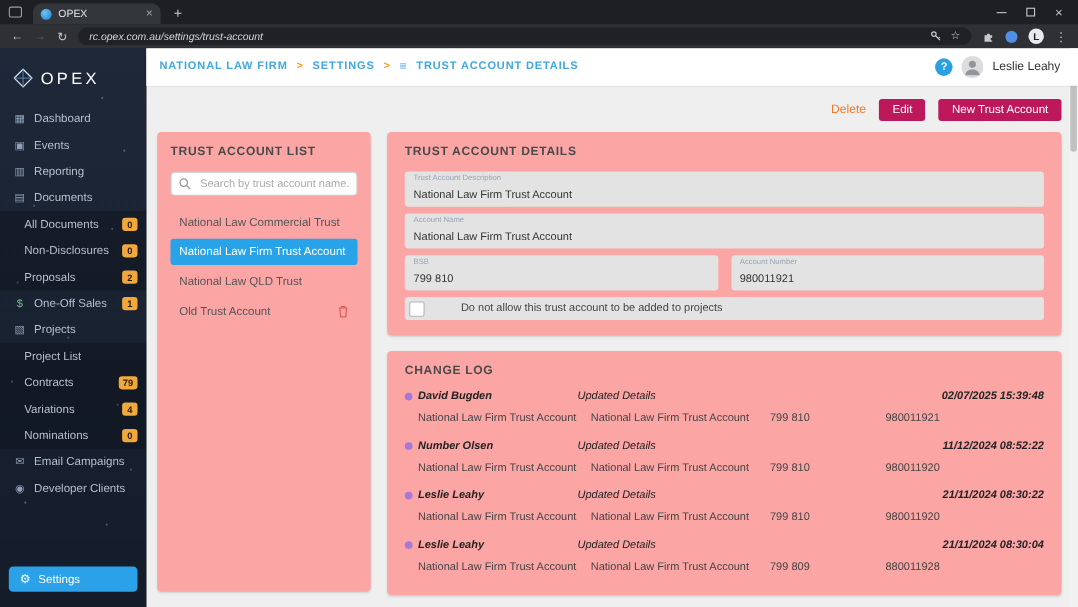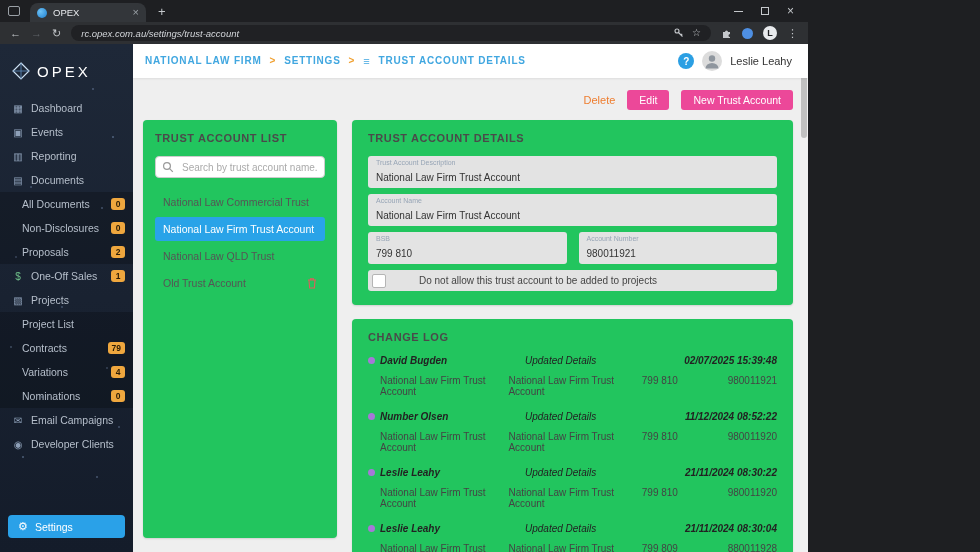--- a/index.html
+++ b/index.html
@@ -1,18 +1,18 @@
 <!DOCTYPE html>
 <html><head>
 <meta charset="utf-8">
 <style>
   * { box-sizing: border-box; margin: 0; padding: 0; }
   html,body { width:980px; height:552px; overflow:hidden; background:#1e1f22;
               font-family:"Liberation Sans", sans-serif; }
-  .screen { width:808px; height:552px; display:flex; flex-direction:column; position:relative; }
+  .screen { width:980px; height:552px; display:flex; flex-direction:column; position:relative; }
 
   
   .topbar { height:22px; background:#1e1f22; display:flex; align-items:center; padding:0 8px; flex:0 0 22px; }
   .win-icon { width:12px; height:10px; border:1px solid #9aa0a6; border-radius:2px; margin-right:10px; }
   .tab { height:19px; margin-top:3px; width:116px; background:#33363a; border-radius:8px 8px 0 0;
          display:flex; align-items:center; padding:0 7px; gap:6px; }
   .favicon { width:10px; height:10px; border-radius:50%; background:radial-gradient(circle at 35% 35%, #6ec2f5, #1d7fd1); flex:0 0 10px; }
   .tab-title { font-size:9.5px; color:#e8eaed; flex:1; white-space:nowrap; overflow:hidden; }
   .tab-close, .newtab { color:#9aa0a6; font-size:11px; line-height:11px; cursor:default; }
   .newtab { margin-left:12px; font-size:13px; color:#c5c8cc; }
@@ -75,25 +75,25 @@
   .crumb-sep { color:#f0a030; font-weight:bold; font-size:10px; }
   .crumb-menu { color:#41a7e0; font-size:11px; }
   .header-right { margin-left:auto; display:flex; align-items:center; gap:8px; }
   .help-circle { width:16px; height:16px; border-radius:50%; background:#2b9fe3; color:#fff; font-size:10px;
                  font-weight:bold; display:flex; align-items:center; justify-content:center; }
   .user-name { font-size:11px; color:#333; }
 
   .content { flex:1; padding:12px 15px 0 10px; min-height:0; }
   .action-row { display:flex; justify-content:flex-end; align-items:center; gap:12px; height:20px; margin-bottom:10px; }
   .delete-link { color:#ee7d2f; font-size:11px; }
-  .btn-blue { background:#ec4899; color:#fff; font-size:10.5px; padding:4px 12px; border-radius:3px;
+  .btn-blue { background:#be185d; color:#fff; font-size:10.5px; padding:4px 12px; border-radius:3px;
               border:none; font-family:inherit; }
 
   .columns { display:flex; gap:15px; align-items:flex-start; }
-  .card { background:#22c55e; border-radius:4px; box-shadow:0 1px 2px rgba(0,0,0,.13); }
+  .card { background:#fca5a5; border-radius:4px; box-shadow:0 1px 2px rgba(0,0,0,.13); }
   .card-title { font-size:11px; font-weight:bold; color:#4a4a4a; letter-spacing:.6px; margin-bottom:12px; }
 
   .list-card { width:194px; flex:0 0 194px; height:418px; padding:12px; }
   .search-wrap { position:relative; margin-bottom:12px; }
   .search-input { width:100%; height:22px; border:1px solid #ccc; border-radius:4px; padding:0 6px 0 26px;
                   font-size:10px; color:#333; background:#fff; font-family:inherit; }
   .search-input::placeholder { color:#aaa; }
   .search-ico { position:absolute; left:7px; top:5px; }
   .list-item { font-size:10.5px; color:#555; padding:6px 8px; border-radius:3px; display:flex;
                align-items:center; justify-content:space-between; margin-bottom:3px; }

